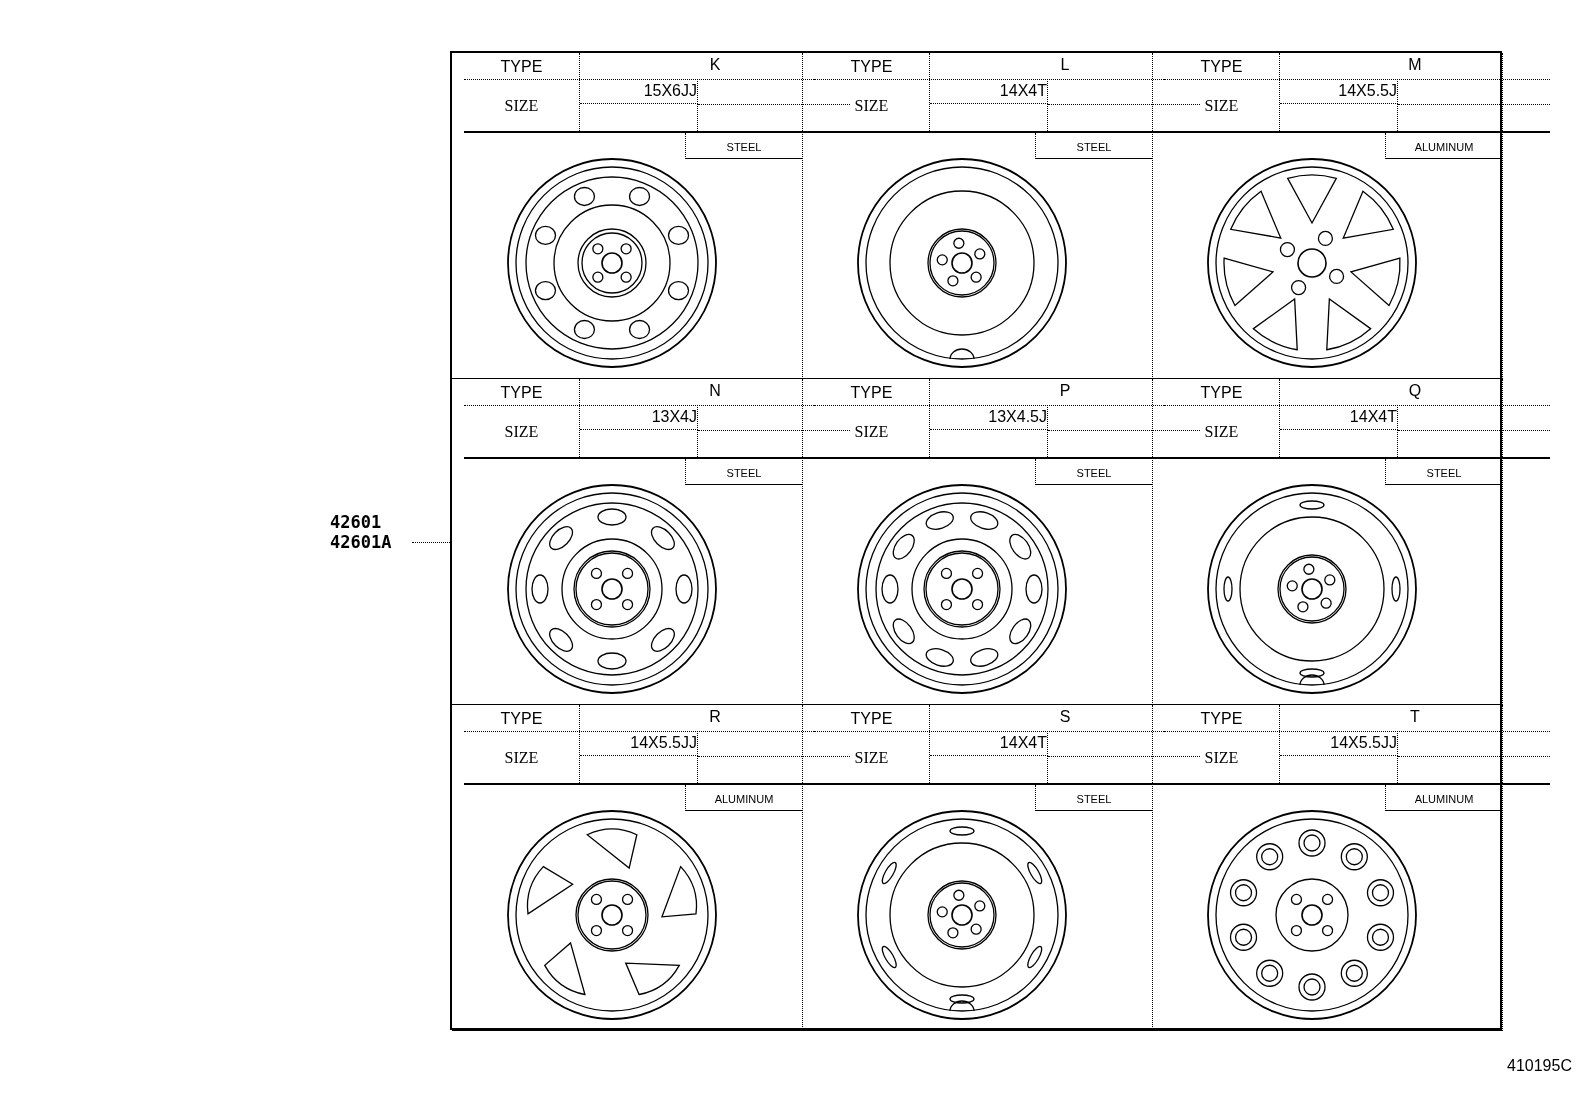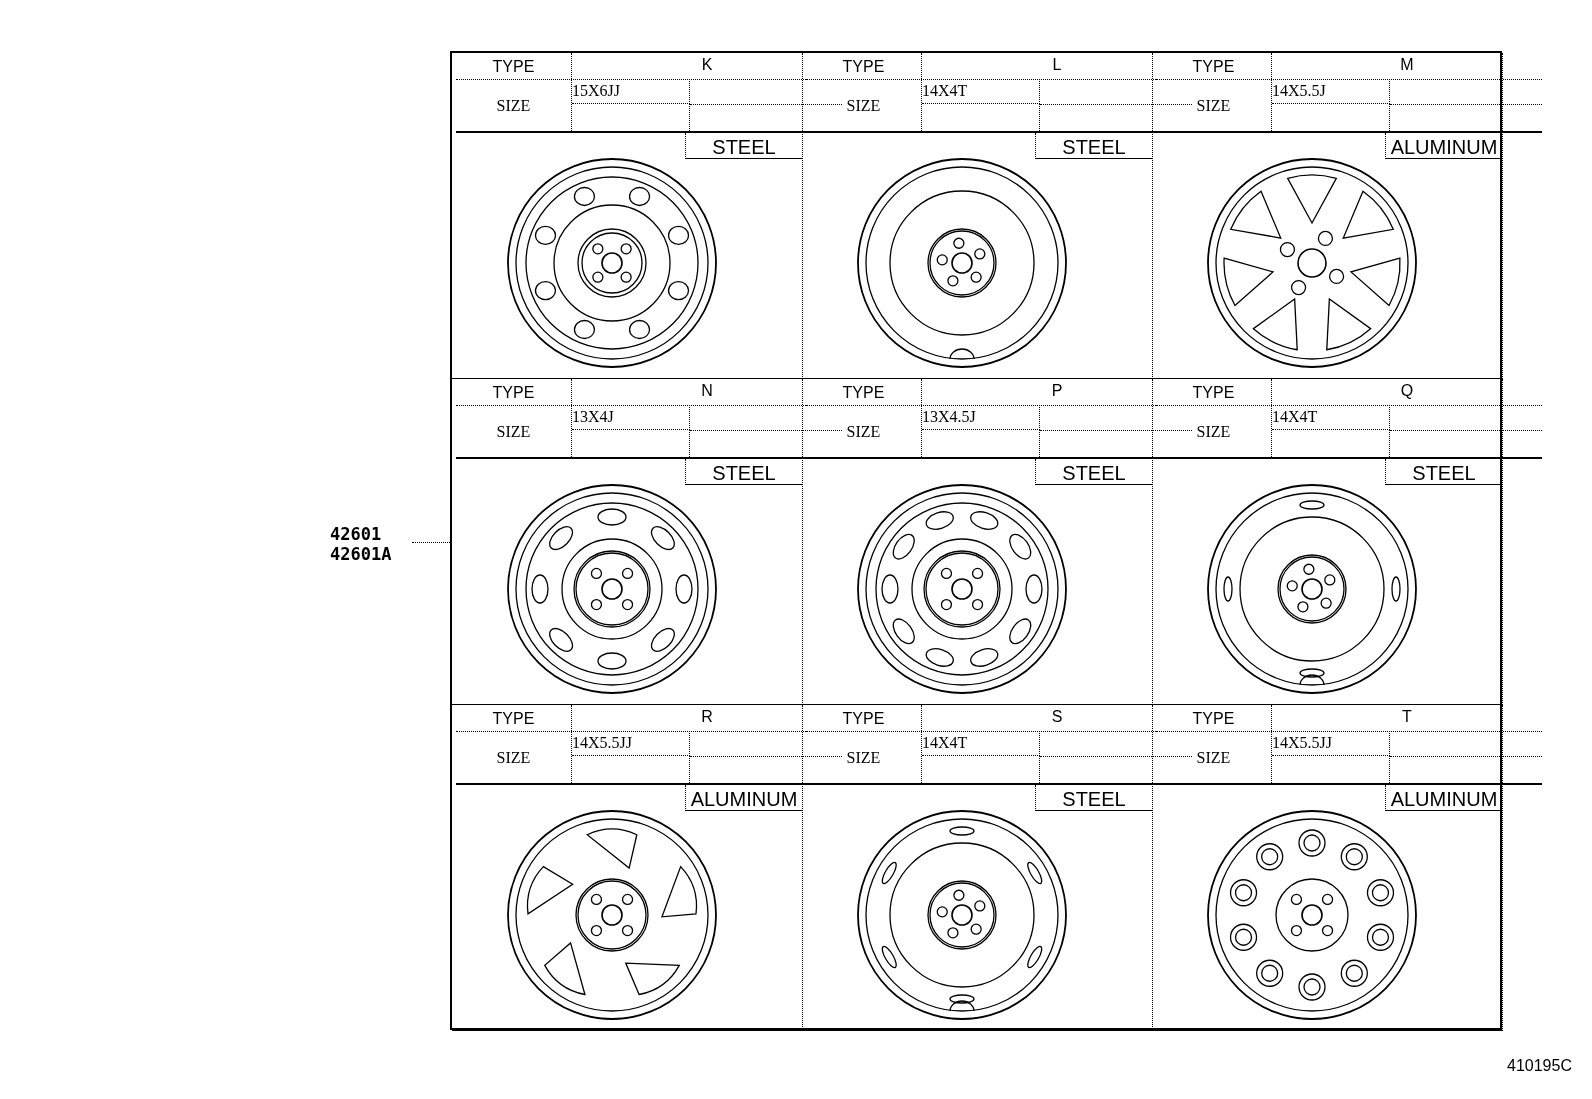--- a/index.html
+++ b/index.html
@@ -2,33 +2,33 @@
 <html><head>
 <meta charset="utf-8">
 <style>
   html, body { margin:0; padding:0; background:#fff; }
   body { width:1592px; height:1099px; position:relative; overflow:hidden;
          font-family:"Liberation Sans", sans-serif; color:#000; }
   .grid { position:absolute; left:450px; top:51px; width:1052px; height:979px;
           border:2px solid #000; box-sizing:border-box; }
   .cell { position:absolute; width:351px; height:326px; box-sizing:border-box;
           border-right:1.5px dotted #000; border-bottom:1.5px solid #000; }
-  .cell .hdr { position:absolute; left:4px; top:0; width:100%; height:60px;padding-left:36px; }
+  .cell .hdr { position:absolute; left:12px; top:0; width:100%; height:60px;padding-left:36px; }
   .row-type { position:absolute; left:0; top:0; width:100%; height:26px; border-bottom:1.5px dotted #000; }
   .lbl { position:absolute; left:0; width:116px; text-align:center; font-size:16px; border-right:1.5px dotted #000; box-sizing:border-box; }
   .type-lbl { top:0; height:26px; line-height:28px; }
   .type-val { position:absolute; left:116px; right:0; top:0; height:26px; text-align:center; font-size:16px; line-height:24px; }
   .size-lbl { top:26px; height:52px; line-height:54px;font-family:Liberation Serif, serif; }
-  .size-val { position:absolute; left:116px; width:118px; top:26px; height:25px; text-align:left; font-size:16px; line-height:24px; border-right:1.5px dotted #000; border-bottom:1.5px dotted #000; box-sizing:border-box;font-family:Liberation Serif, serif; }
+  .size-val { position:absolute; left:116px; width:118px; top:26px; height:25px; text-align:right; font-size:16px; line-height:24px; border-right:1.5px dotted #000; border-bottom:1.5px dotted #000; box-sizing:border-box; }
   .size-bl { position:absolute; left:116px; width:118px; top:51px; height:27px; border-right:1.5px dotted #000; box-sizing:border-box; }
   .size-r1 { position:absolute; left:234px; right:0; top:26px; height:25px; border-bottom:1.5px dotted #000; }
   .hdr-bottom { position:absolute; left:0; top:78px; width:100%; border-top:2px solid #000; }
-  .mat { position:absolute; right:0; top:80px; width:117px; height:26px; border-left:1.5px dotted #000; border-bottom:1.5px solid #000; text-align:center; font-size:20px; line-height:28px; box-sizing:border-box; }
+  .mat { position:absolute; right:0; top:80px; width:117px; height:26px; border-left:1.5px dotted #000; border-bottom:1.5px solid #000; text-align:center; font-size:11px; line-height:28px; box-sizing:border-box; }
   .wheel { position:absolute; left:50px; top:100px; width:220px; height:220px; }
-  .callout { position:absolute; left:330px; top:524px; font-family:"DejaVu Sans Mono", monospace; font-weight:bold; font-size:17px; line-height:20px; }
+  .callout { position:absolute; left:330px; top:512px; font-family:"DejaVu Sans Mono", monospace; font-weight:bold; font-size:17px; line-height:20px; }
   .leader { position:absolute; left:412px; top:542px; width:38px; border-top:1.5px dotted #000; }
   .figno { position:absolute; left:1487px; top:1057px; font-size:16px;margin-left:20px; }
 </style>
 </head>
 <body>
 
 <div class="callout">
   <div>42601</div>
   <div>42601A</div>
 </div>

